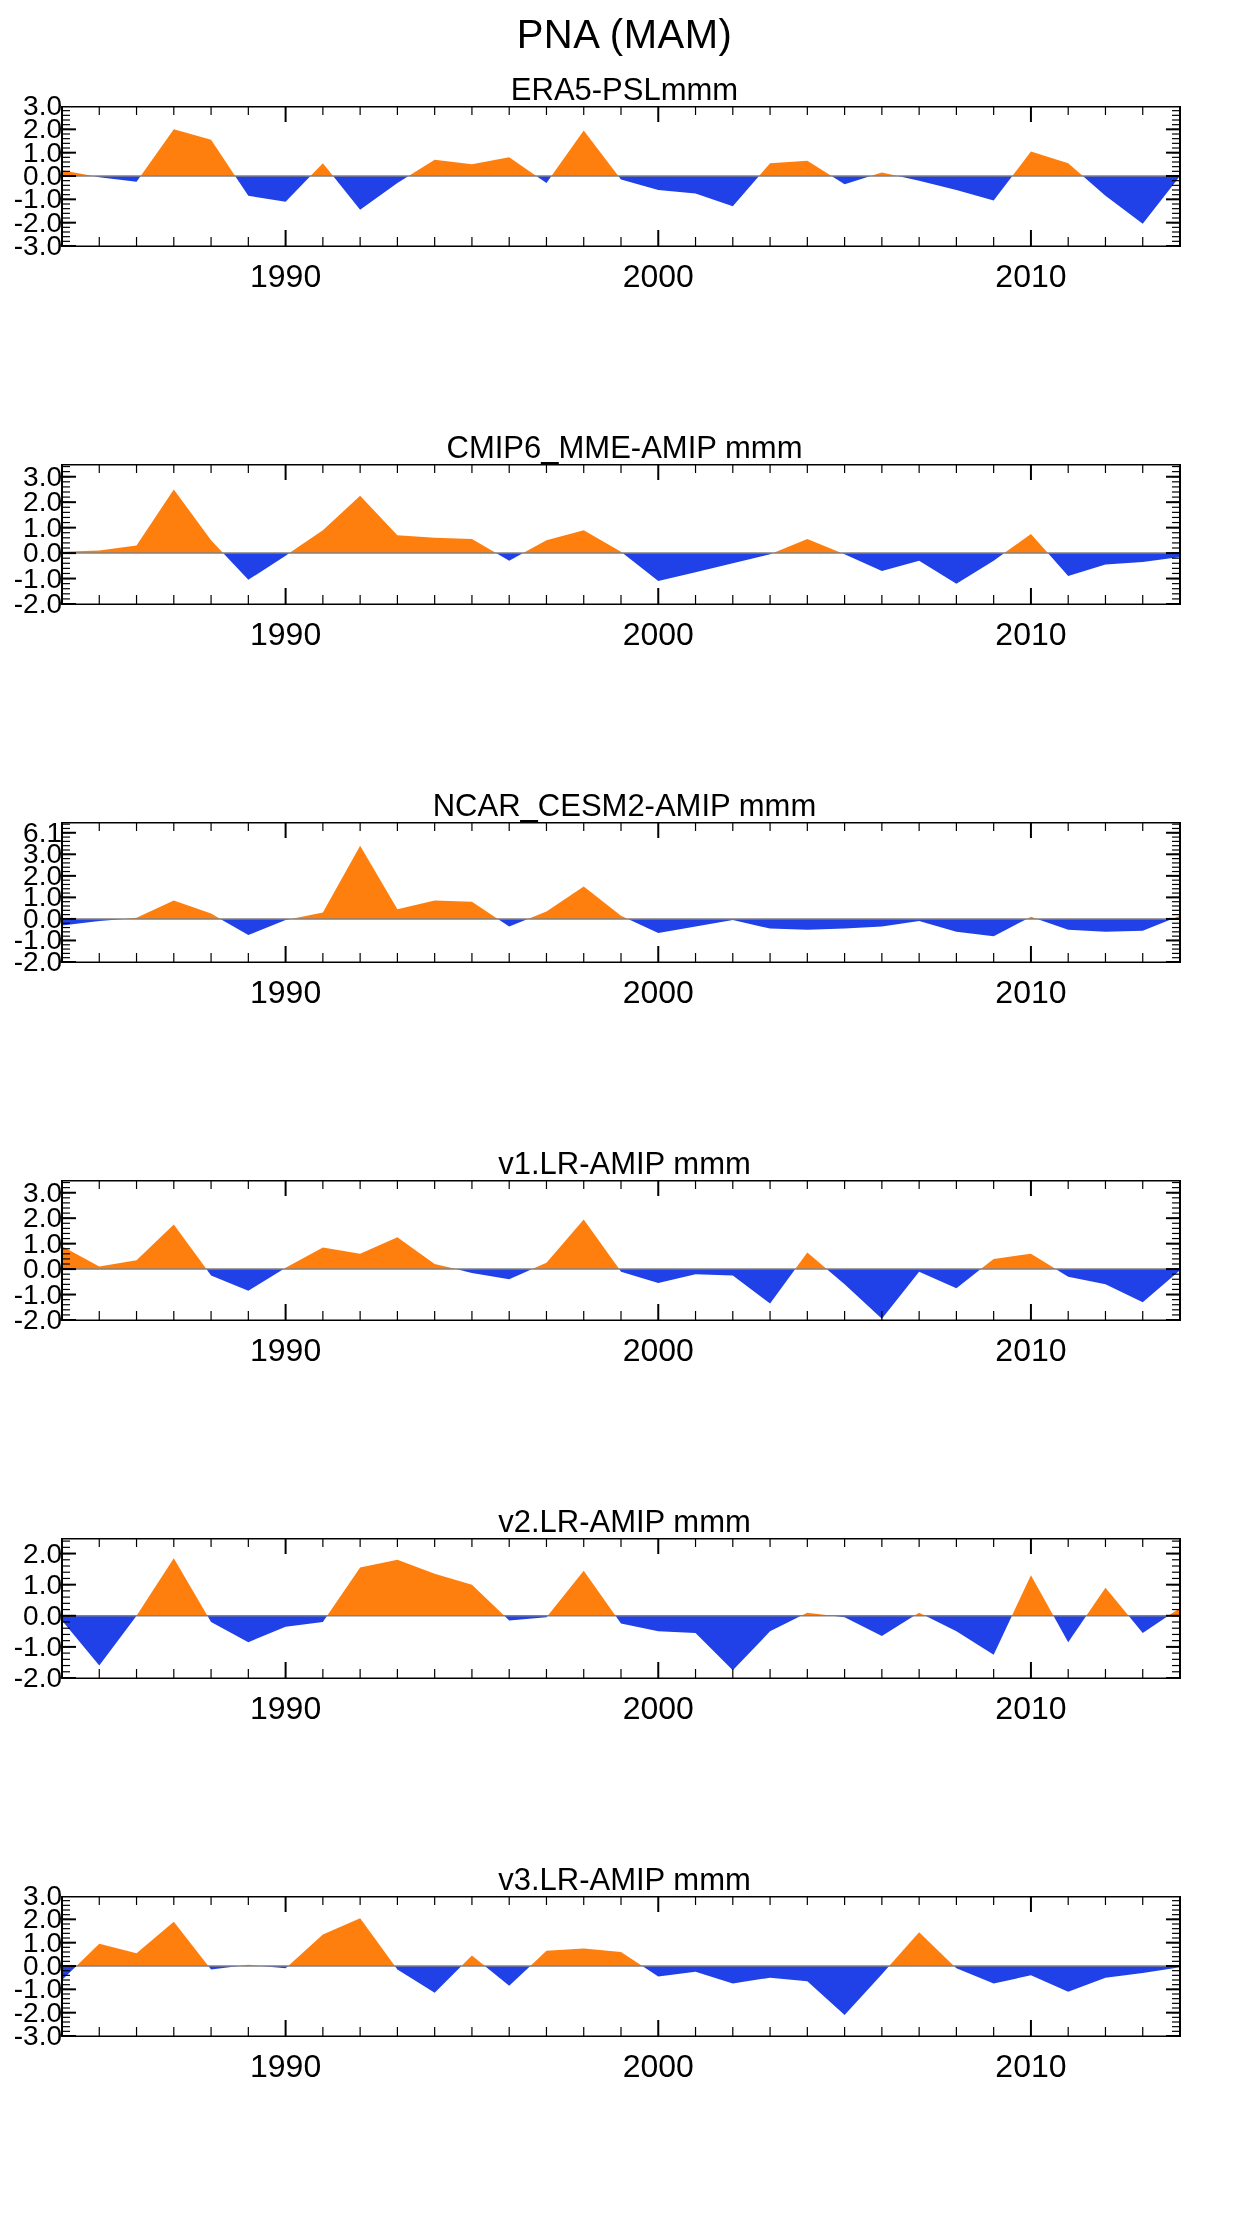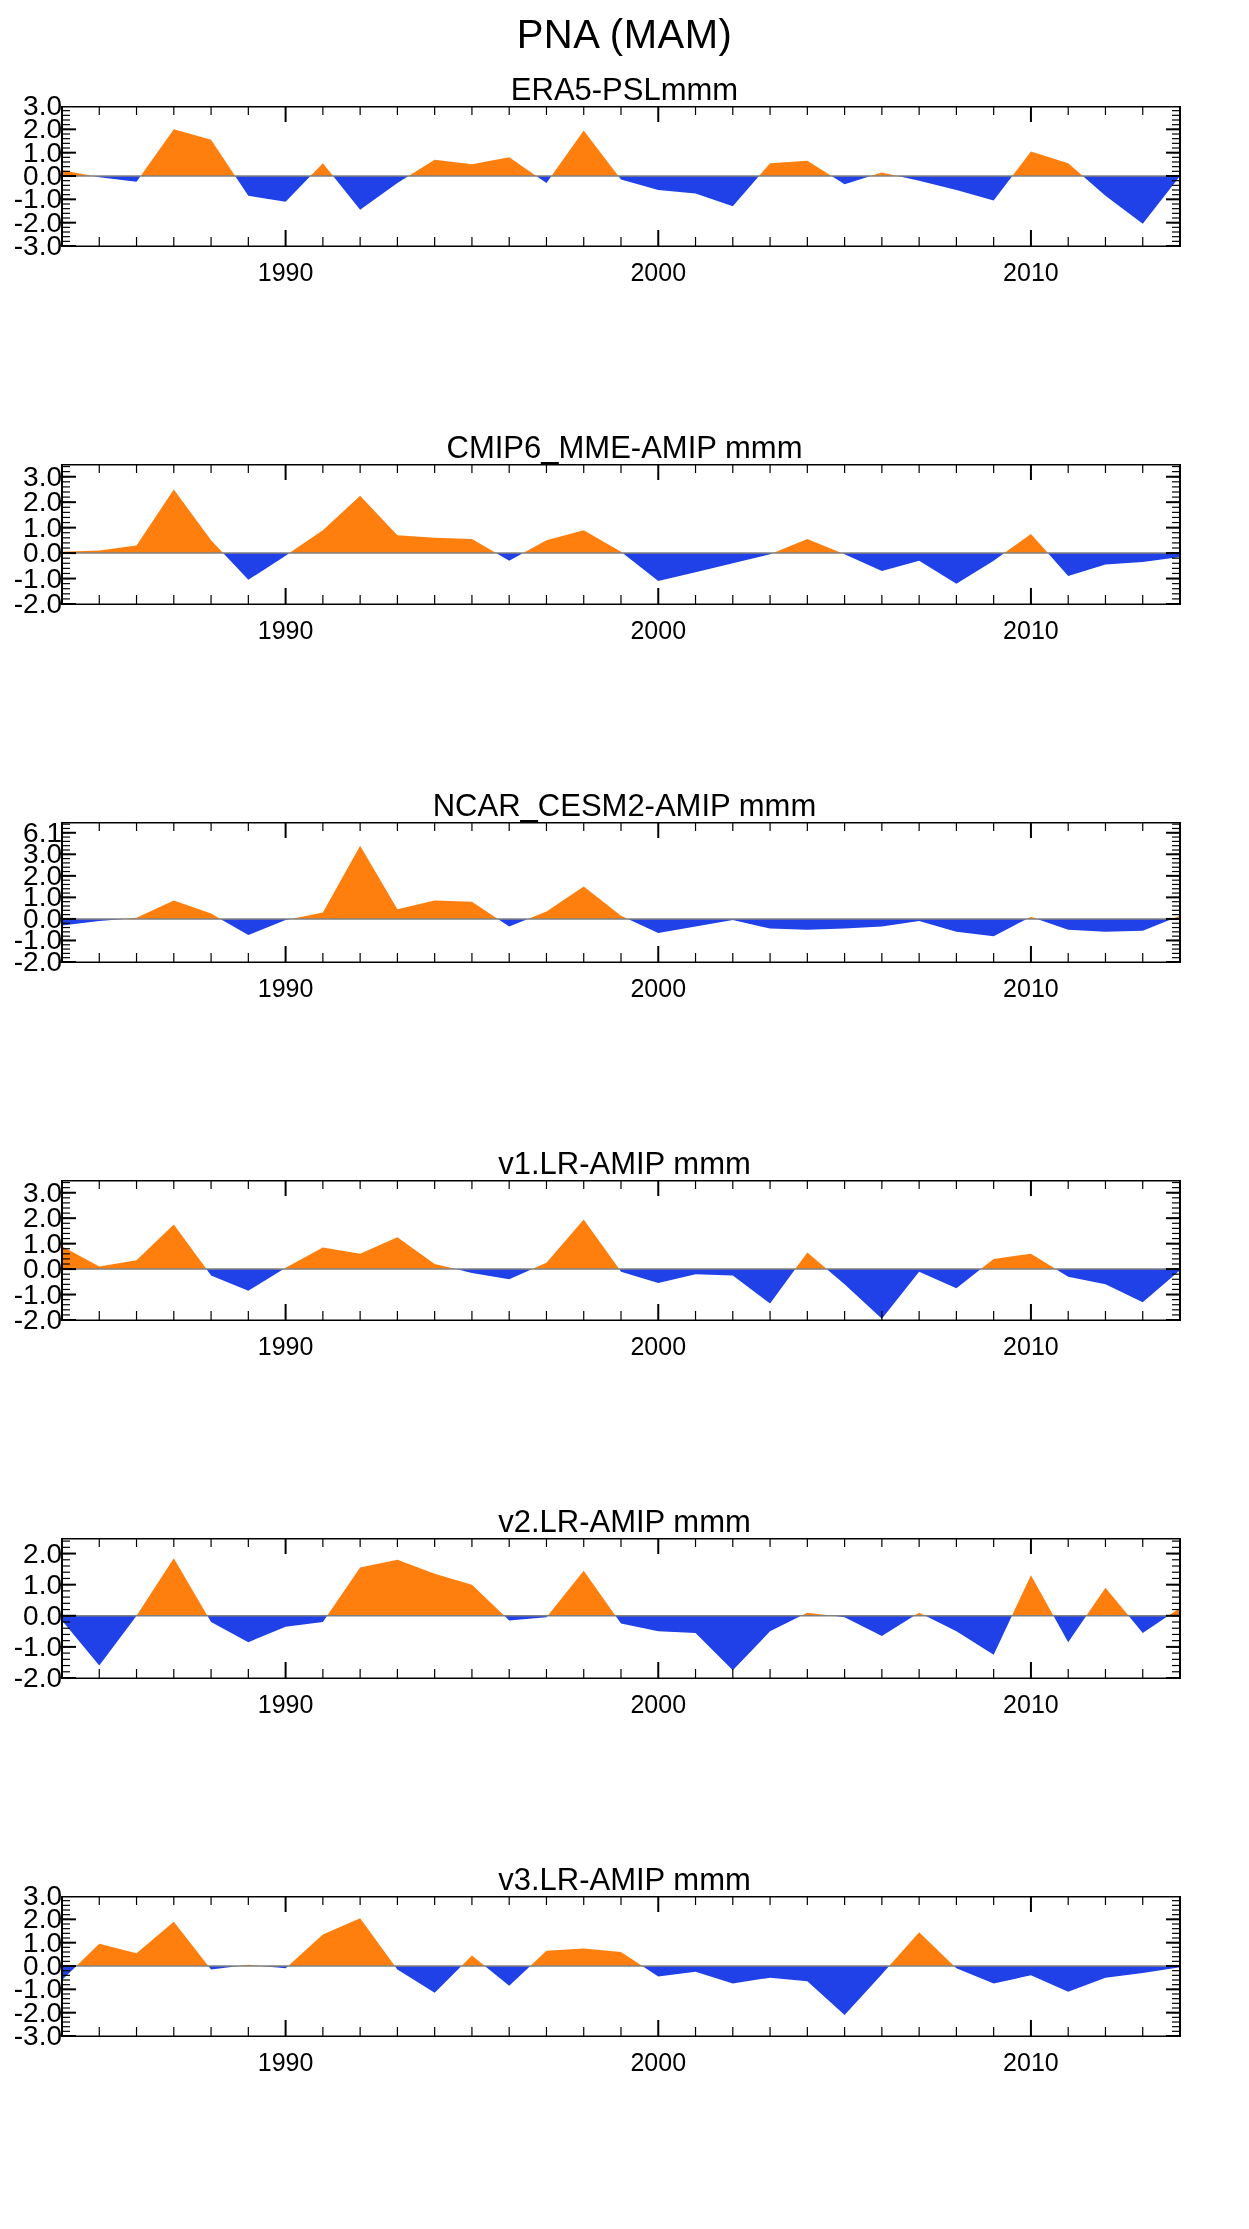--- a/index.html
+++ b/index.html
@@ -5,21 +5,21 @@
   html,body{margin:0;padding:0;background:#ffffff;}
   body{width:1249px;height:2229px;font-family:"Liberation Sans",sans-serif;color:#000;}
   .page{position:relative;width:1249px;height:2229px;overflow:hidden;}
   .suptitle{position:absolute;left:0;right:0;top:12px;text-align:center;font-size:40px;letter-spacing:0.5px;}
   .panel{position:absolute;left:0;width:1249px;}
   .panel-title{position:absolute;left:0;right:0;top:0;text-align:center;font-size:31px;}
   .plotwrap{position:absolute;left:0;top:34px;width:1249px;}
   .ylabels{position:absolute;left:0;top:0;width:62px;height:100%;}
   .ylab{position:absolute;right:0;transform:translateY(-50%);font-size:28px;text-align:right;white-space:nowrap;}
   .xlabels{position:absolute;left:0;width:1249px;height:40px;}
-  .xlab{position:absolute;transform:translateX(-50%);font-size:25px;white-space:nowrap;}
+  .xlab{position:absolute;transform:translateX(-50%);font-size:32px;white-space:nowrap;}
   svg{display:block;}
 </style>
 </head>
 <body>
 
 <div class="page">
 
   <div class="suptitle">PNA (MAM)</div>
 
   <div id="panels">

